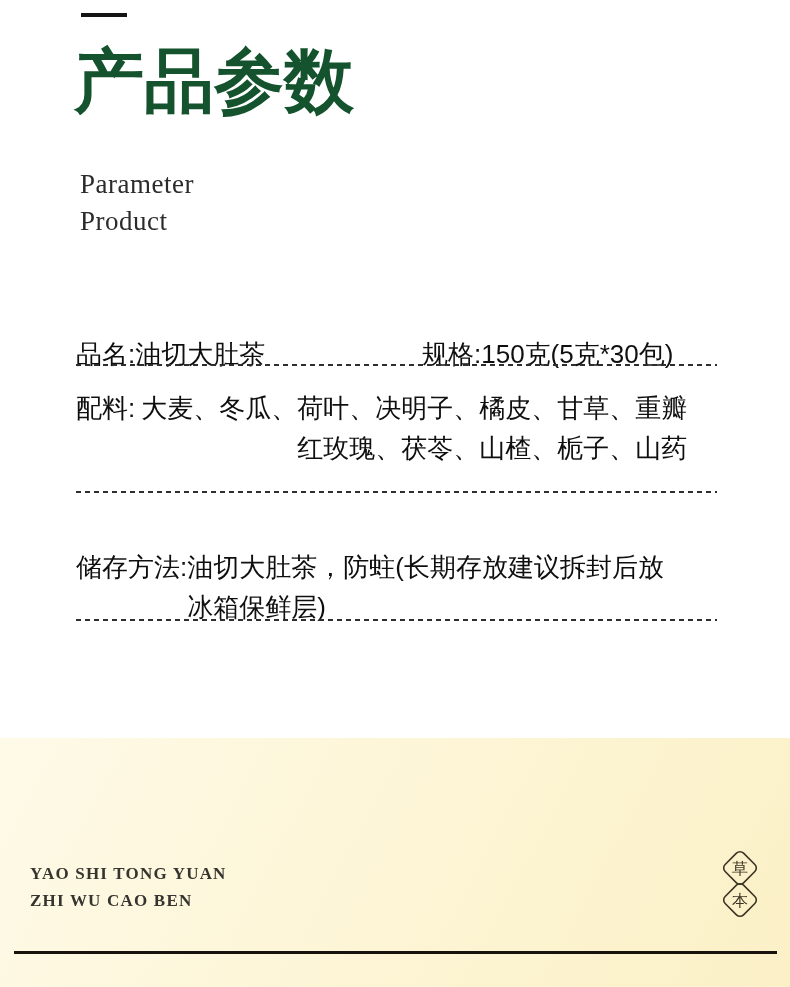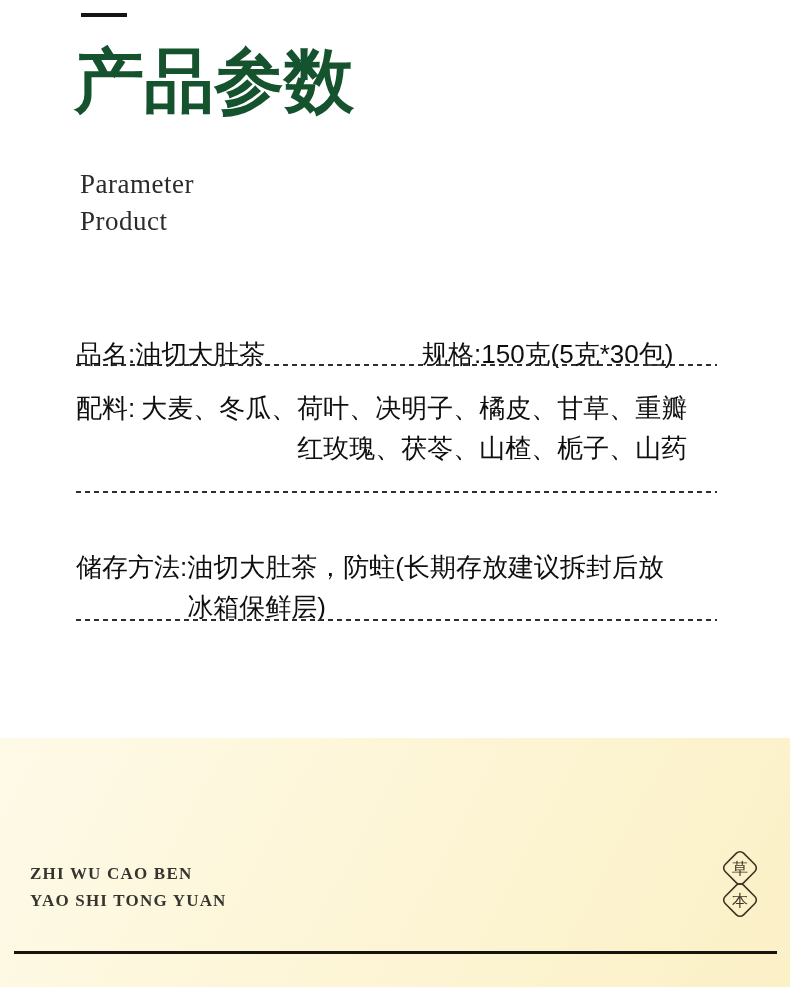--- a/index.html
+++ b/index.html
@@ -149,22 +149,22 @@
     <div class="spec-row row-storage">
       <span class="spec-label">储存方法:</span>
       <span class="spec-value">油切大肚茶，防蛀(长期存放建议拆封后放冰箱保鲜层)</span>
     </div>
 
     <div class="dashed-divider divider-3"></div>
   </div>
 
   <div class="footer">
     <div class="brand-slogan">
+      <div>YAO SHI TONG YUAN</div>
       <div>ZHI WU CAO BEN</div>
-      <div>YAO SHI TONG YUAN</div>
     </div>
 
     <svg class="herbal-seal" viewBox="0 0 56 74" xmlns="http://www.w3.org/2000/svg">
       <rect x="15" y="7" width="26" height="26" rx="5" transform="rotate(45 28 20)" fill="none" stroke="#3c3424" stroke-width="1.6"></rect>
       <rect x="15" y="39" width="26" height="26" rx="5" transform="rotate(45 28 52)" fill="none" stroke="#3c3424" stroke-width="1.6"></rect>
       <text class="seal-char" x="28" y="20" text-anchor="middle" dominant-baseline="central">草</text>
       <text class="seal-char" x="28" y="52" text-anchor="middle" dominant-baseline="central">本</text>
     </svg>
 
     <div class="footer-rule"></div>

